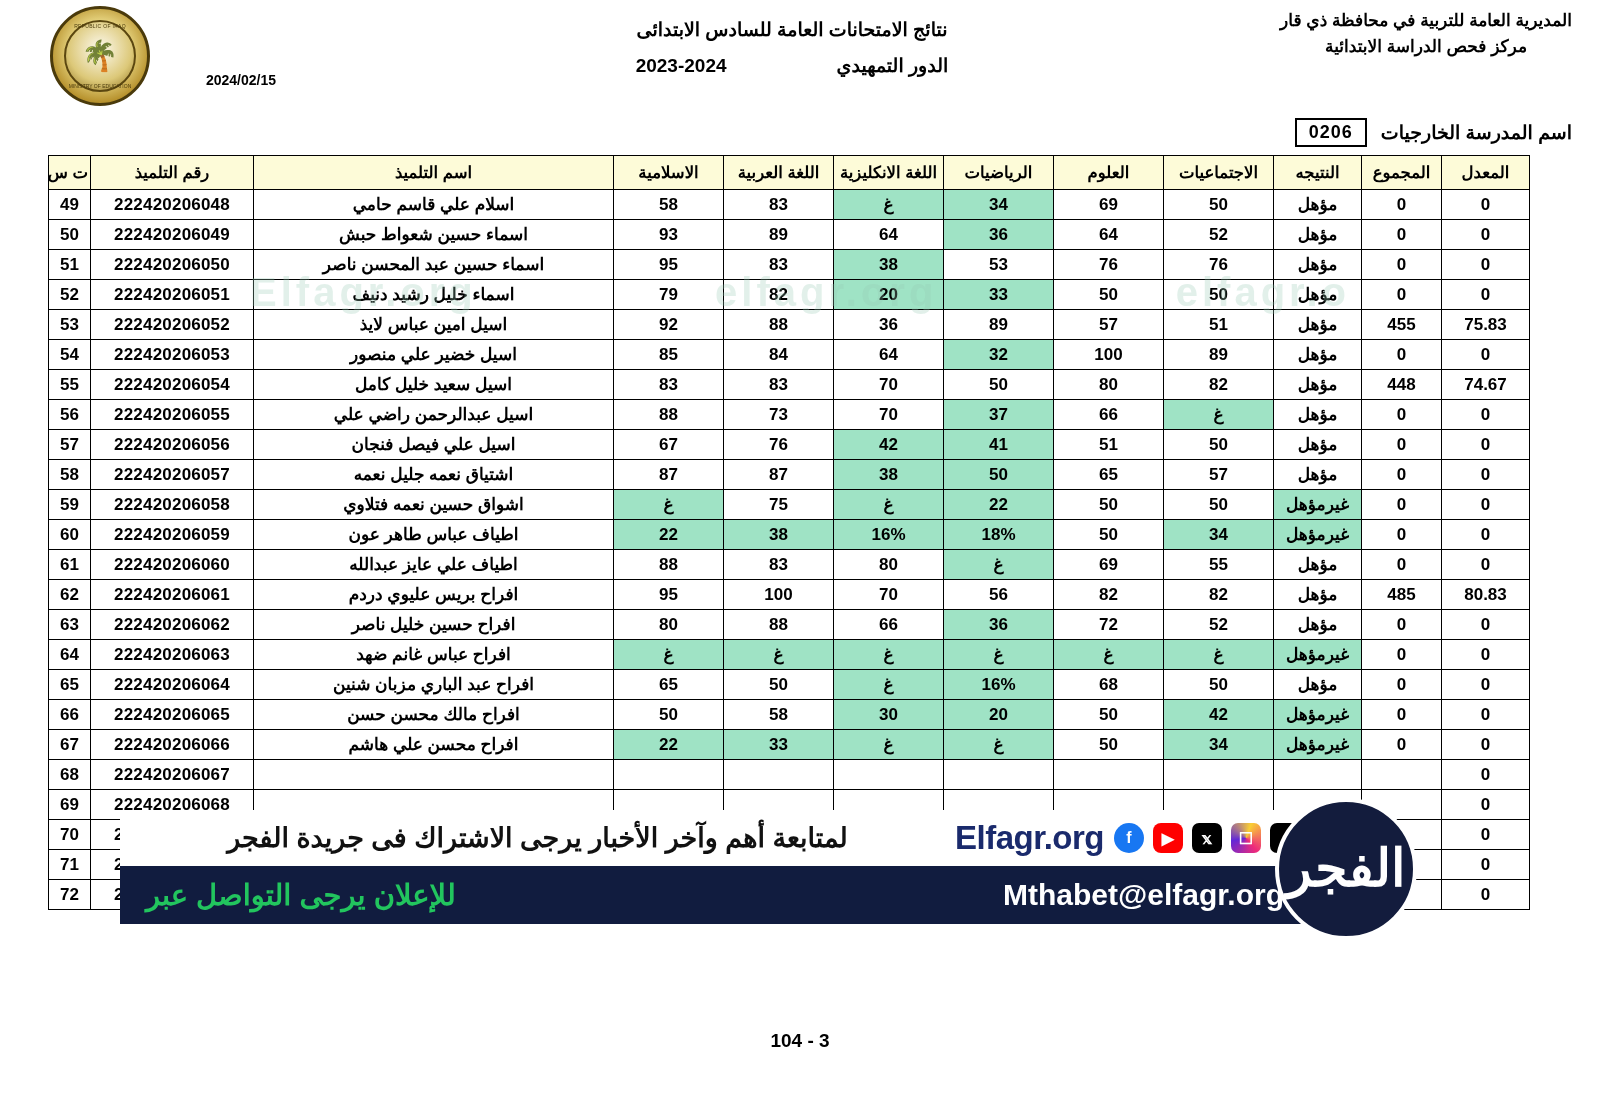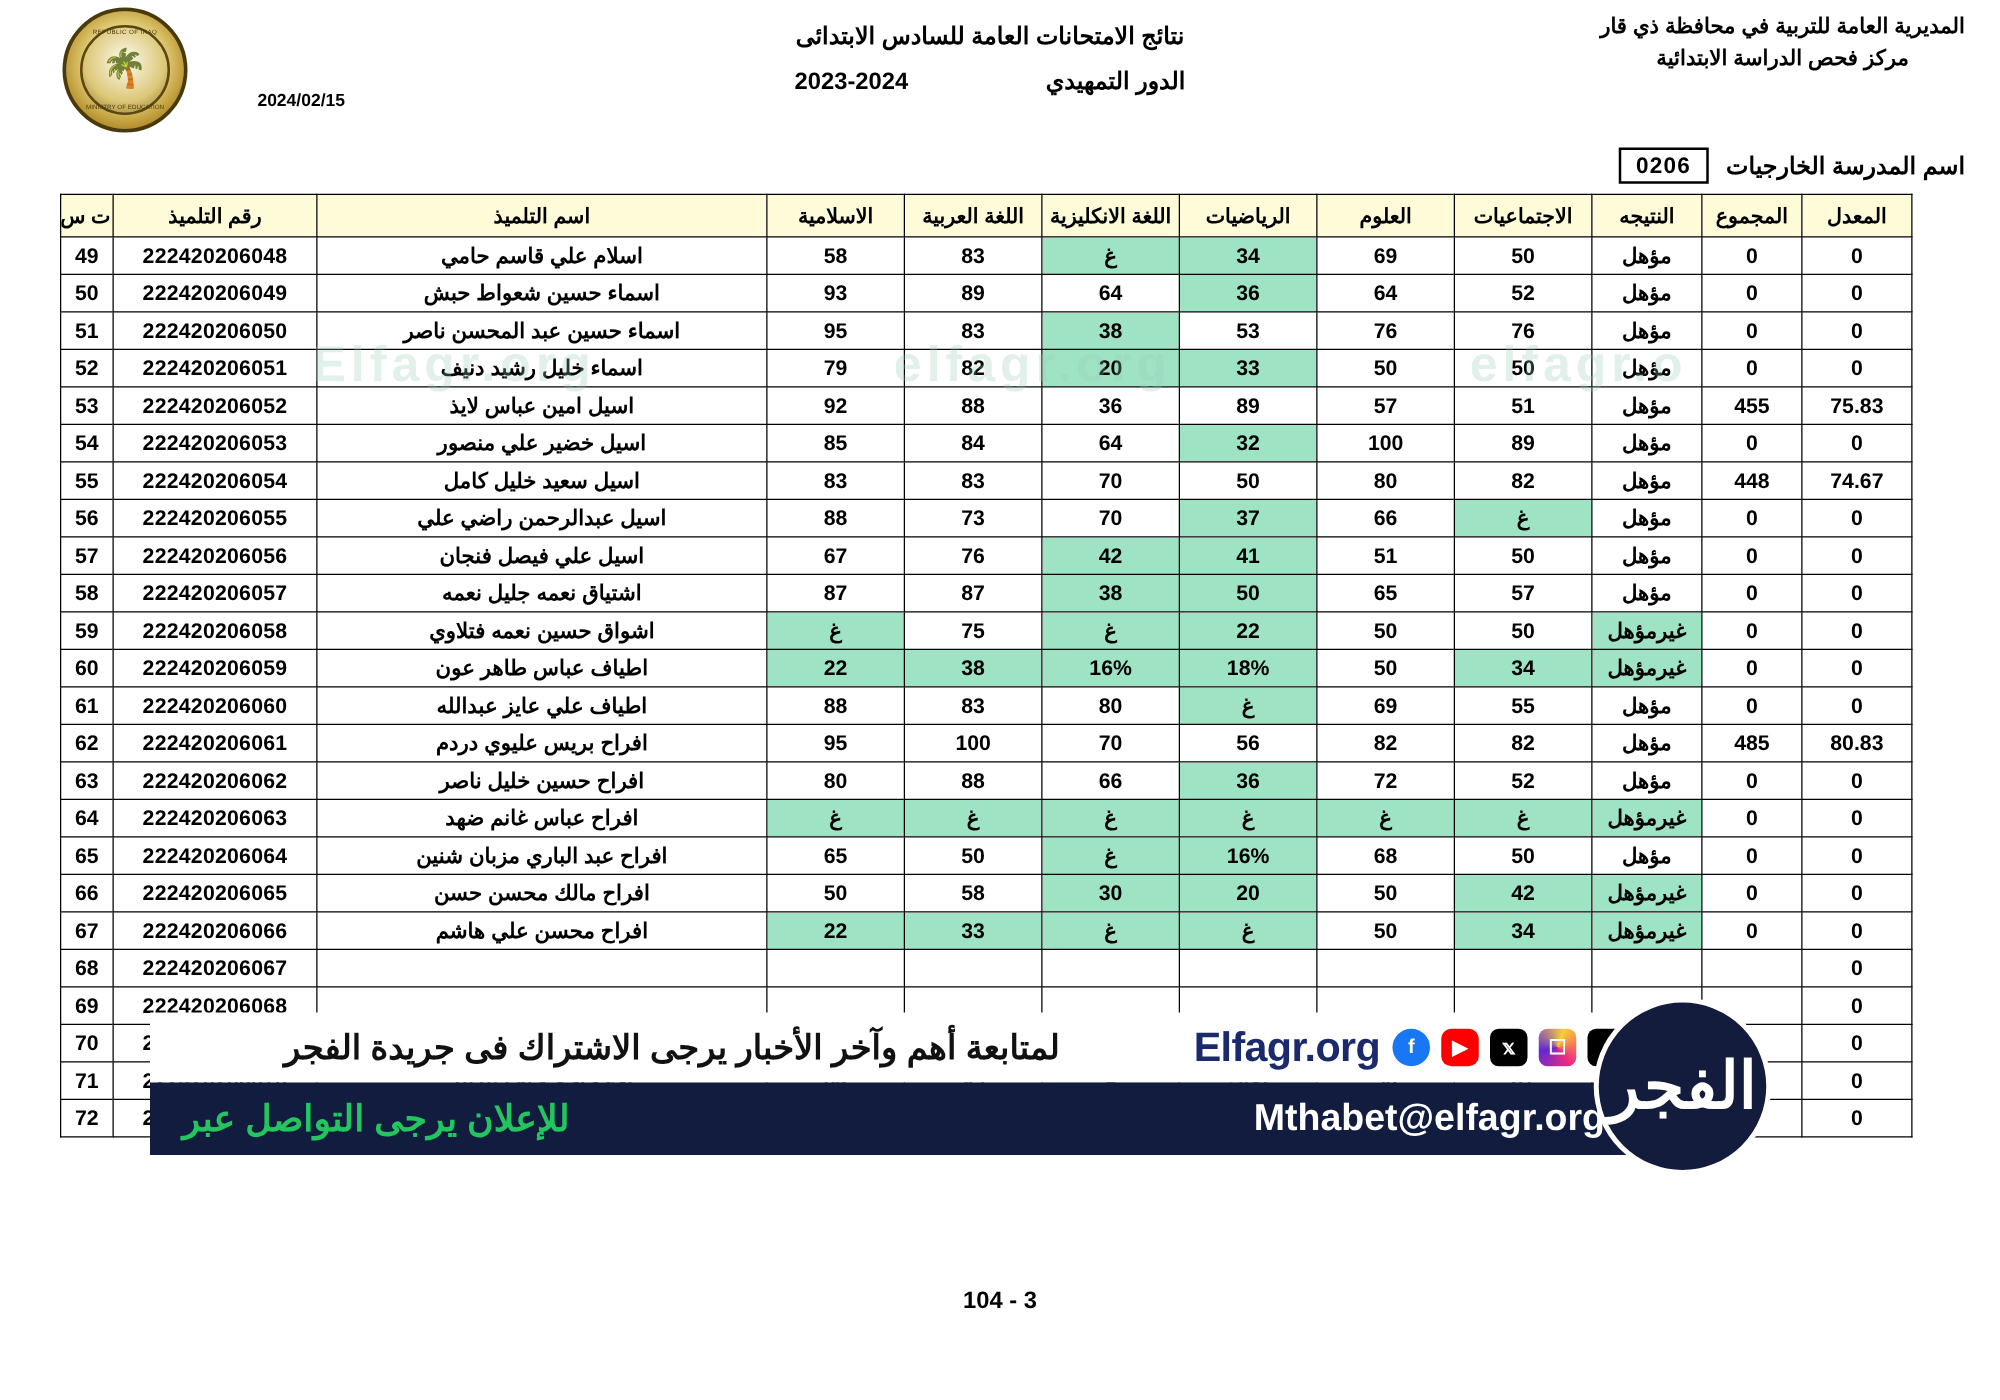--- a/index.html
+++ b/index.html
@@ -257,21 +257,21 @@
     border: 4px solid #ffffff;
     display: flex;
     align-items: center;
     justify-content: center;
   }
   .ad-logo .mark {
     color: #ffffff;
     font-size: 52px;
     font-weight: bold;
     line-height: 1;
-    font-family: Liberation Sans, sans-serif;
+    font-family: Liberation Serif, serif;
   }
 
   
   .footer {
     position: absolute;
     left: 0; right: 0;
     top: 1030px;
     text-align: center;
     font-size: 19px;
     font-weight: bold;

